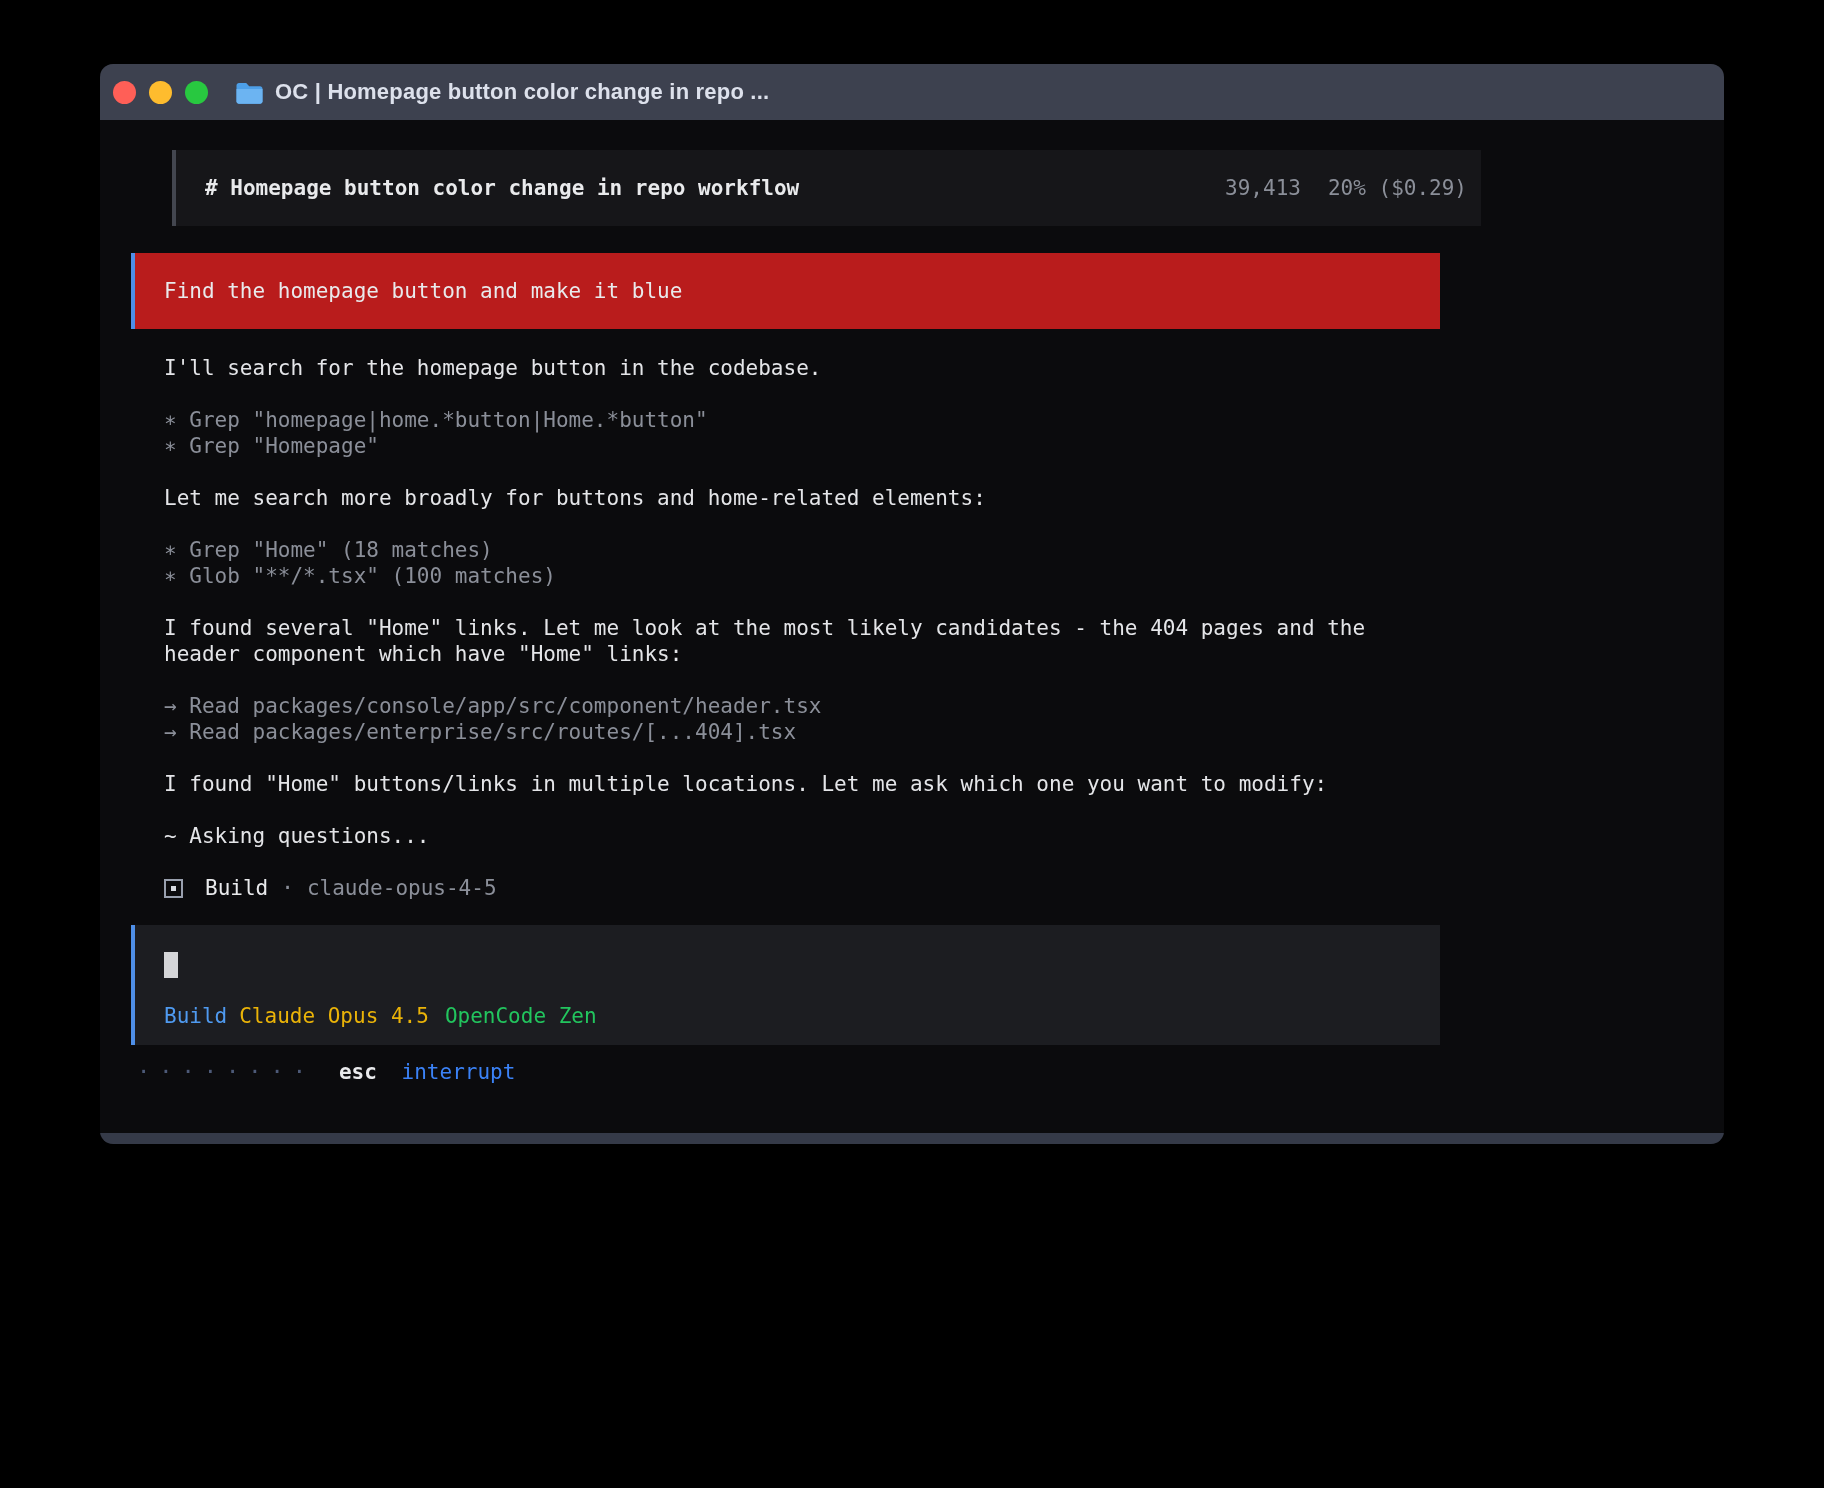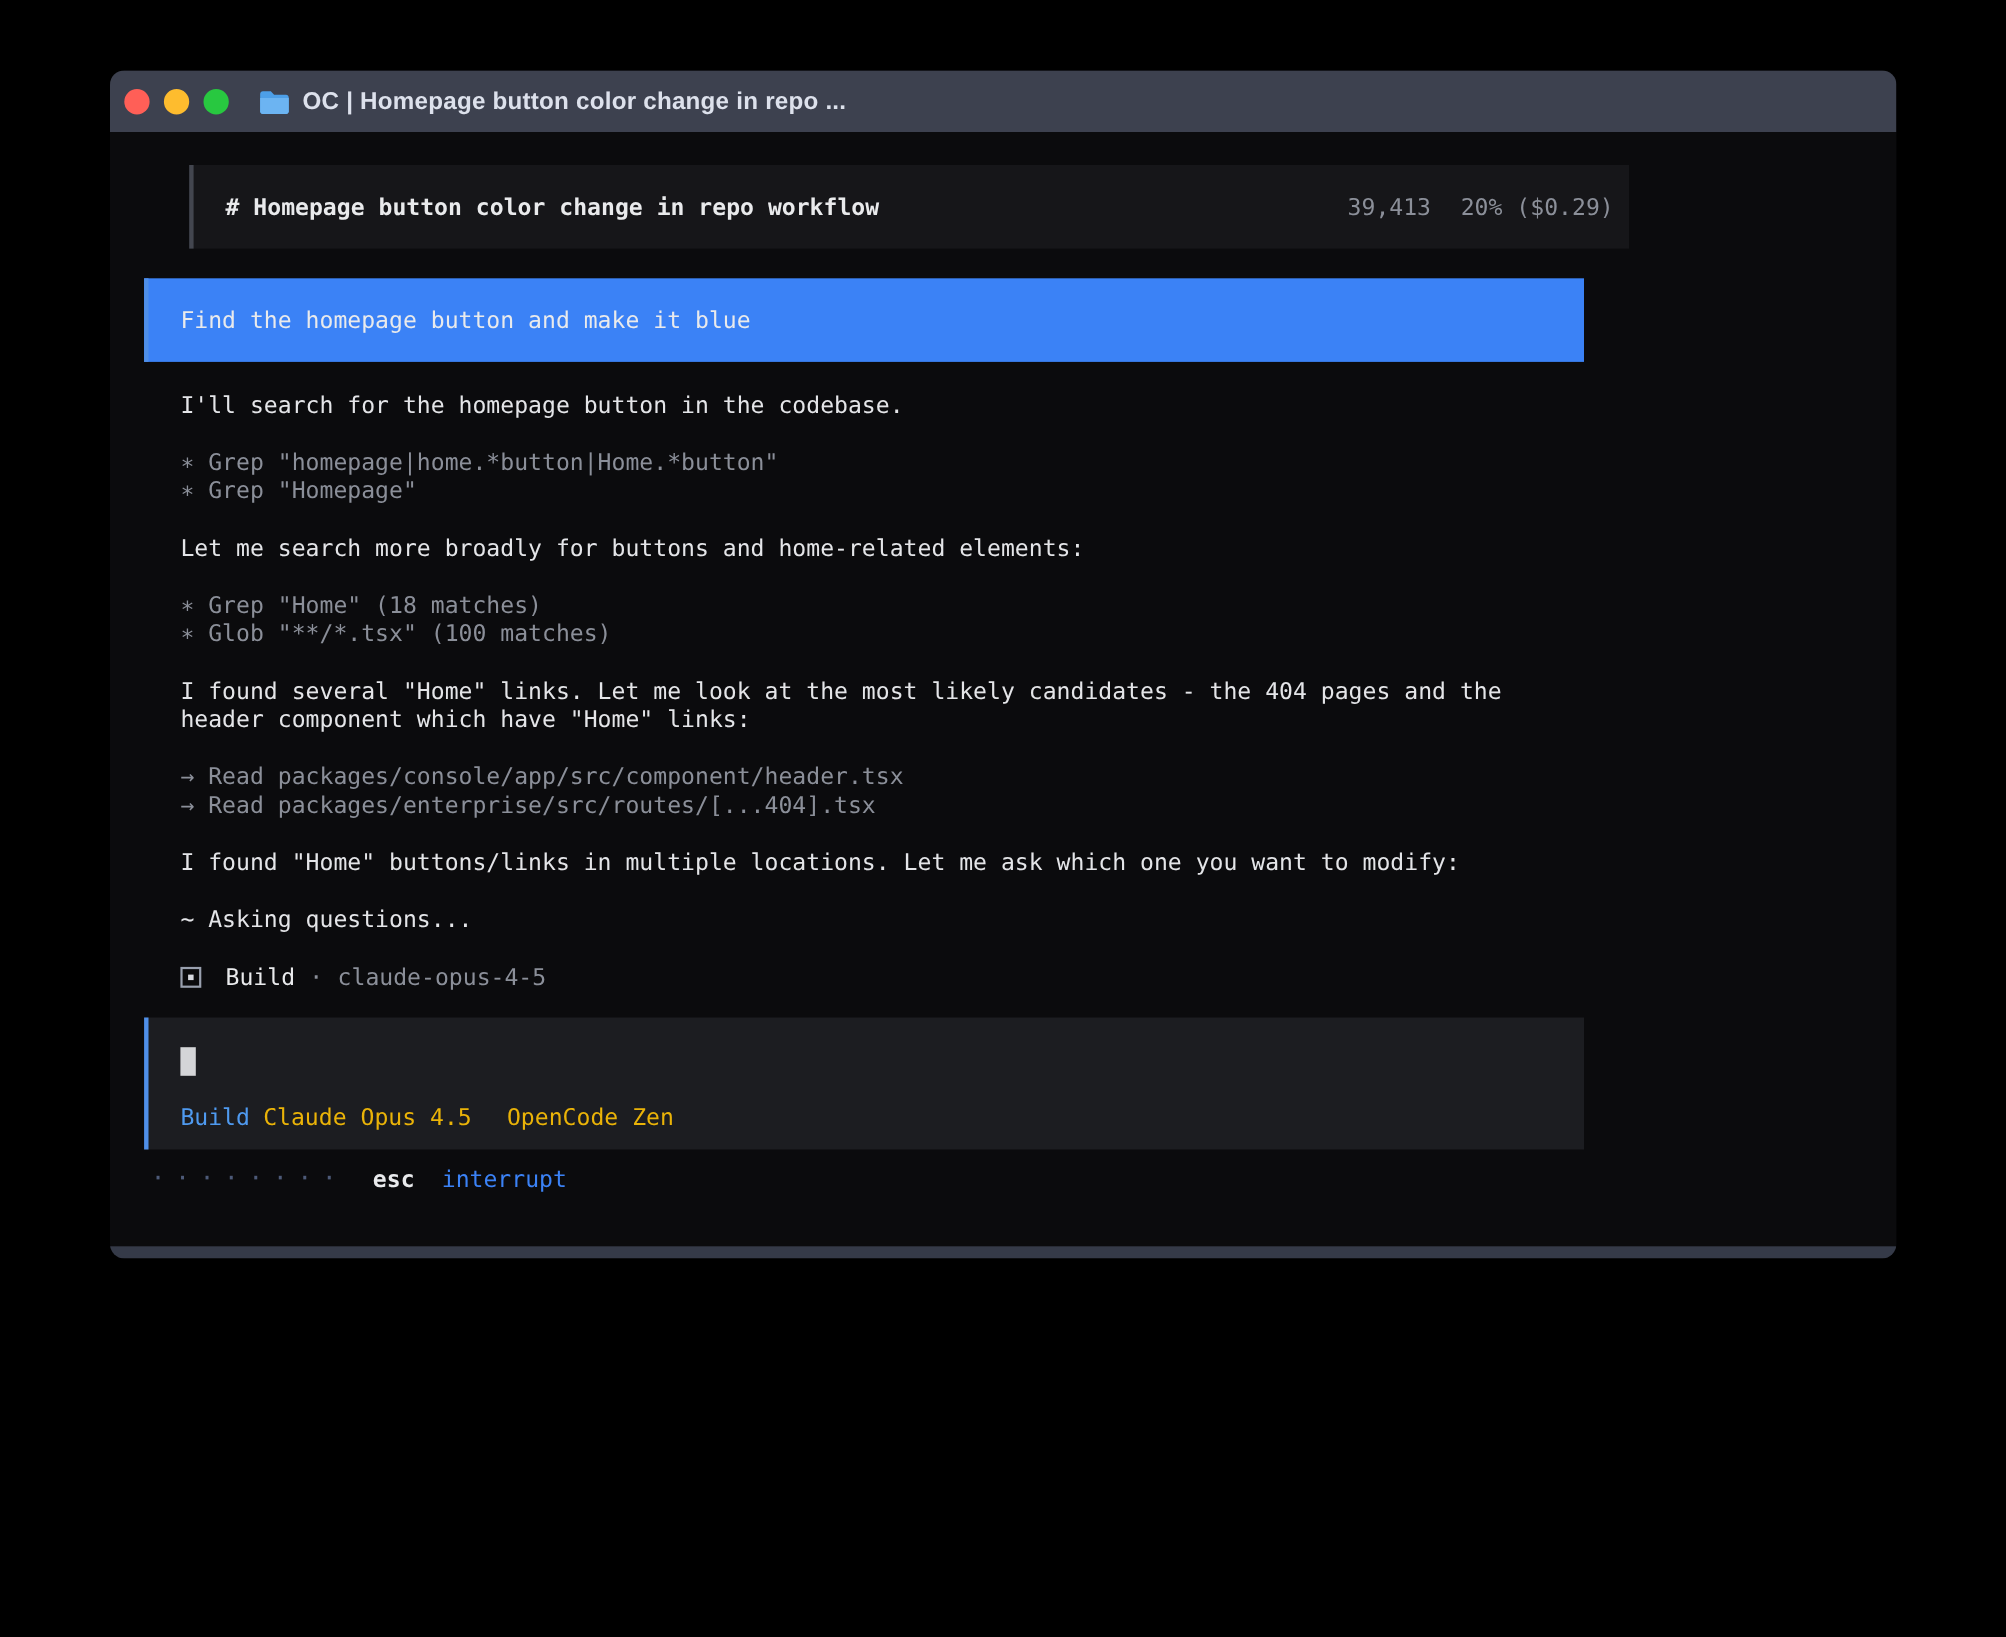--- a/index.html
+++ b/index.html
@@ -44,21 +44,21 @@
   .block {
     width: 1309px;
     border-left: 4px solid #43464f;
     background: #161619;
     padding: 25px 14px 25px 29px;
     box-sizing: border-box;
   }
   .session-head { display: flex; justify-content: space-between; align-items: center; margin-left: 41px; }
   .session-title { font-weight: 700; color: #e9eaec; white-space: nowrap; }
   .session-stats { color: #8b8f99; display: flex; gap: 27px; white-space: nowrap; }
-  .user-block { margin-top: 27px; background: #3b82f6; border-left-color: #4f8fe8; }
+  .user-block { margin-top: 27px; background: #b91c1c; border-left-color: #4f8fe8; }
   .user-text { color: #e9eaec; }
   .p     { margin: 26px 0 0 33px; width: 1276px; color: #e4e5e8; }
   .tools { margin: 26px 0 0 33px; color: #8b8f99; }
   .agent-line { margin: 26px 0 0 33px; display: flex; align-items: center; }
   .agent-icon {
     width: 15px; height: 15px;
     border: 2px solid #99a0ae;
     display: inline-flex; align-items: center; justify-content: center;
     margin-right: 22px; flex: 0 0 auto;
   }
@@ -71,21 +71,21 @@
     width: 1309px;
     border-left: 4px solid #4f8fe8;
     background: #1c1d21;
     padding: 27px 14px 16px 29px;
     box-sizing: border-box;
   }
   .cursor { width: 14px; height: 26px; background: #d4d5d8; }
   .model-line { margin-top: 25px; display: flex; align-items: baseline; }
   .model-agent    { color: #4f9af0; }
   .model-name     { color: #eab308; margin-left: 12px; text-align: right; }
-  .model-provider { color: #eab308; margin-left: 32px; }
+  .model-provider { color: #22c55e; margin-left: 16px; }
   .statusbar {
     margin-top: 14px;
     width: 1309px;
     display: flex; justify-content: space-between; align-items: center;
   }
   .status-left { display: flex; align-items: center; }
   .spinner { color: #4d5a78; letter-spacing: 9px; margin-left: 6px; font-size: 22px; }
   .esc-group { margin-left: 24px; white-space: nowrap; }
   .key { font-weight: 700; color: #e9eaec; }
   .key-label { color: #3b82f6; margin-left: 12px; }

